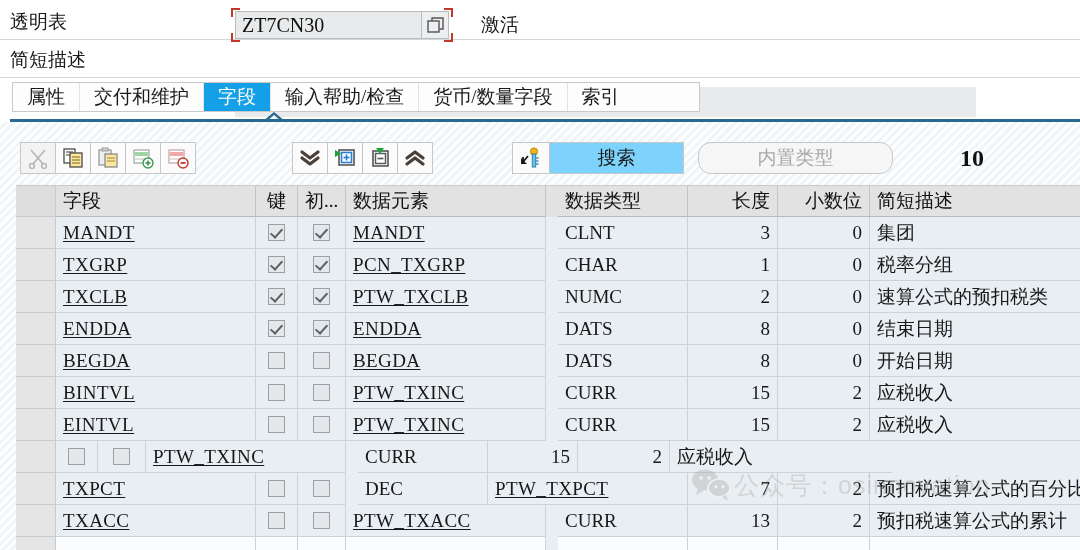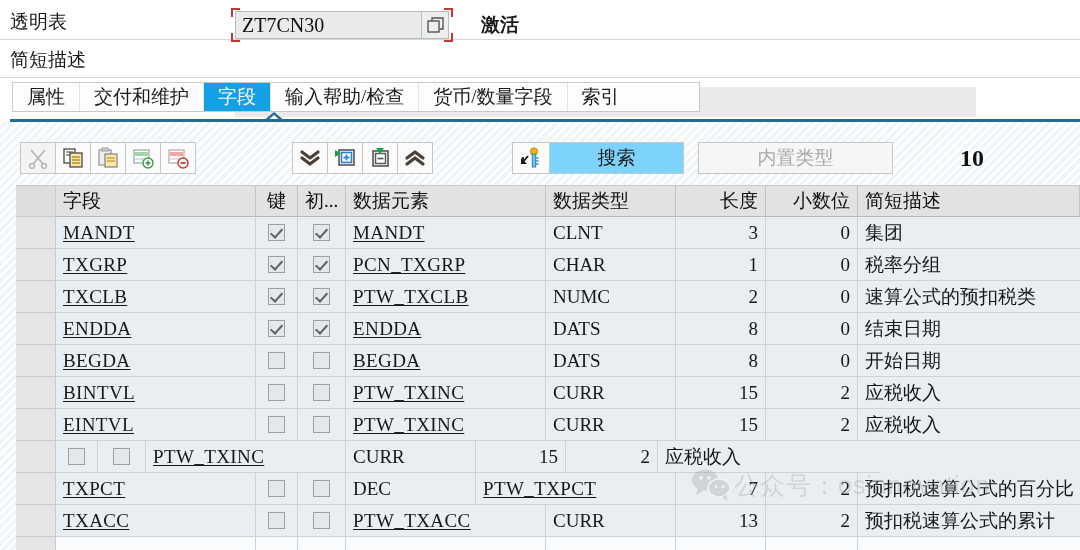--- a/index.html
+++ b/index.html
@@ -58,21 +58,21 @@
   
   .corner { position: absolute; width: 9px; height: 9px; }
   .corner.tl { left: 0; top: 0; border-left: 2px solid #c0392b; border-top: 2px solid #c0392b; }
   .corner.tr { right: 0; top: 0; border-right: 2px solid #c0392b; border-top: 2px solid #c0392b; }
   .corner.bl { left: 0; bottom: 0; border-left: 2px solid #c0392b; border-bottom: 2px solid #c0392b; }
   .corner.br { right: 0; bottom: 0; border-right: 2px solid #c0392b; border-bottom: 2px solid #c0392b; }
 
   .status-text {
     position: absolute; left: 481px; top: 4px;
     height: 34px; line-height: 34px;
-    font-size: 19px; color: #1a1a1a; font-weight: bold;
+    font-size: 19px; color: #1a1a1a;
   }
 
   .desc-input {
     position: absolute; left: 235px; top: 45px;
     width: 741px; height: 30px;
     background: #e8eaec;
     border: none;
     font-family: "Liberation Serif", serif;
     font-size: 19px; color: #111;
     padding: 0 6px;
@@ -192,21 +192,21 @@
   }
   .grow.head .cell {
     background: #e2e2e2; color: #111;
     border-right: 1px solid #c3c3c3;
     border-bottom: 1px solid #b9b9b9;
   }
   .c-field { width: 200px; }
   .c-key   { width: 42px; justify-content: center; }
   .c-init  { width: 48px; justify-content: center; }
   .c-de    { width: 200px; }
-  .c-type  { width: 130px; }
+  .c-type  { width: 130px; margin-left: 12px; }
   .c-len   { width: 90px; justify-content: flex-end; }
   .c-dec   { width: 92px; justify-content: flex-end; }
   .c-desc  { width: 222px; border-right: none; }
 
   .lnk {
     text-decoration: underline;
     text-underline-offset: 2px;
     letter-spacing: .4px;
     cursor: pointer;
   }
@@ -395,21 +395,21 @@
         <line x1="16.7" y1="12" x2="19.6" y2="12" stroke="#2b84a8" stroke-width="1.3"></line>
         <line x1="16.7" y1="15" x2="19.6" y2="15" stroke="#2b84a8" stroke-width="1.3"></line>
         <line x1="16.7" y1="18" x2="19.6" y2="18" stroke="#2b84a8" stroke-width="1.3"></line>
         <polyline points="9,10 4,16 4,11" fill="none" stroke="#1a1a1a" stroke-width="1.8"></polyline>
         <polygon points="2,18 8,18 2,12" fill="#1a1a1a"></polygon>
       </svg>
     </div>
   </div>
 
   <div class="btn-wide" style="left:549px; top:0; width:135px;">搜索</div>
-  <div class="btn-wide disabled" style="left:698px; top:0; width:195px;">内置类型</div>
+  <div class="btn-wide disabled" style="left:698px; top:0; width:195px;border-radius:13px;">内置类型</div>
 </div>
 <div class="count-text">10</div>
 
 <div class="grid" id="grid">
     <div class="grow head">
       <div class="sel"></div>
       <div class="cell c-field">
         <span>字段</span>
       </div>
       <div class="cell c-key">

